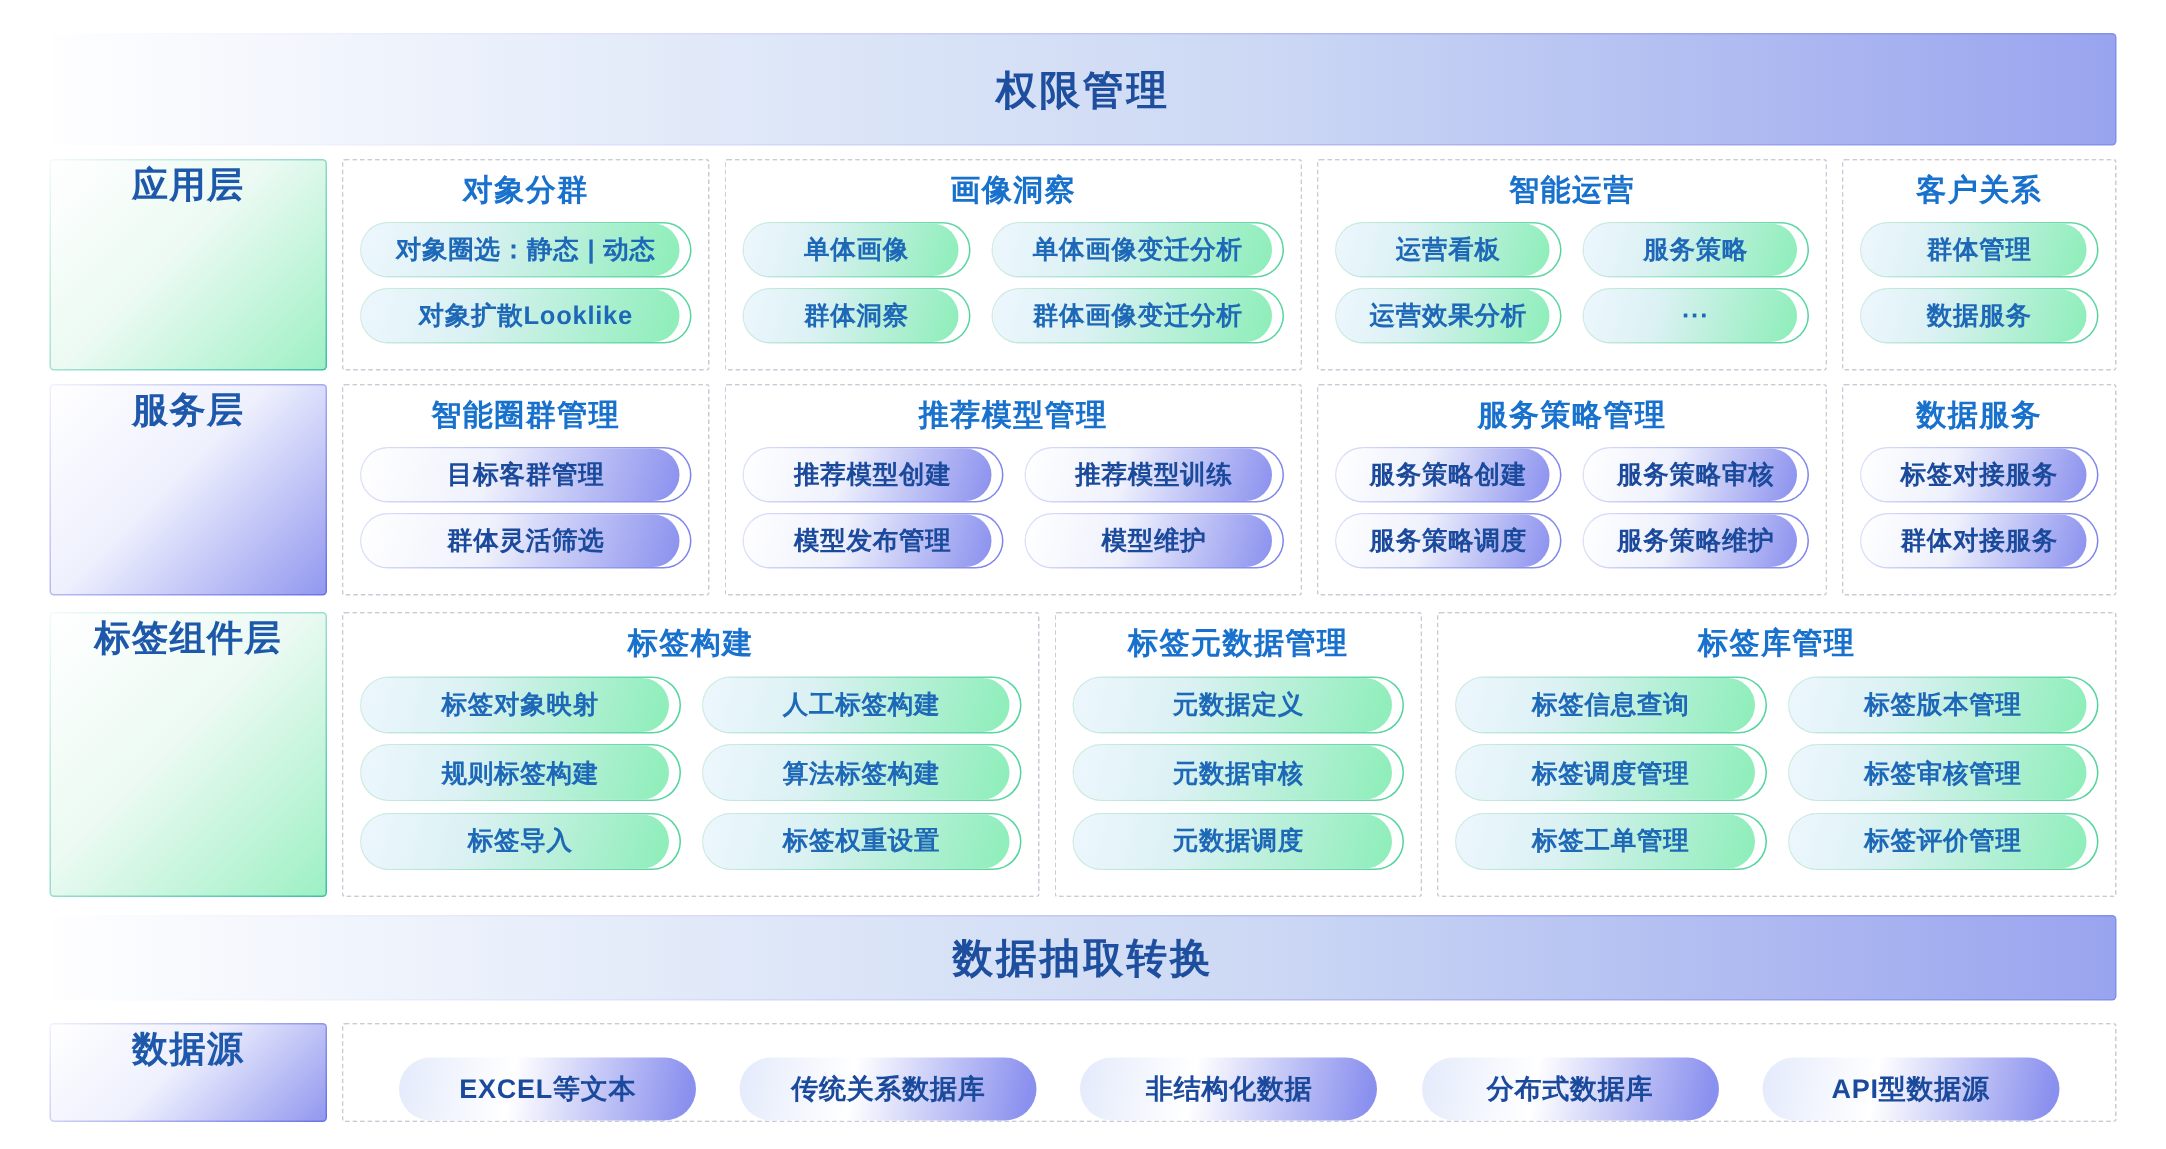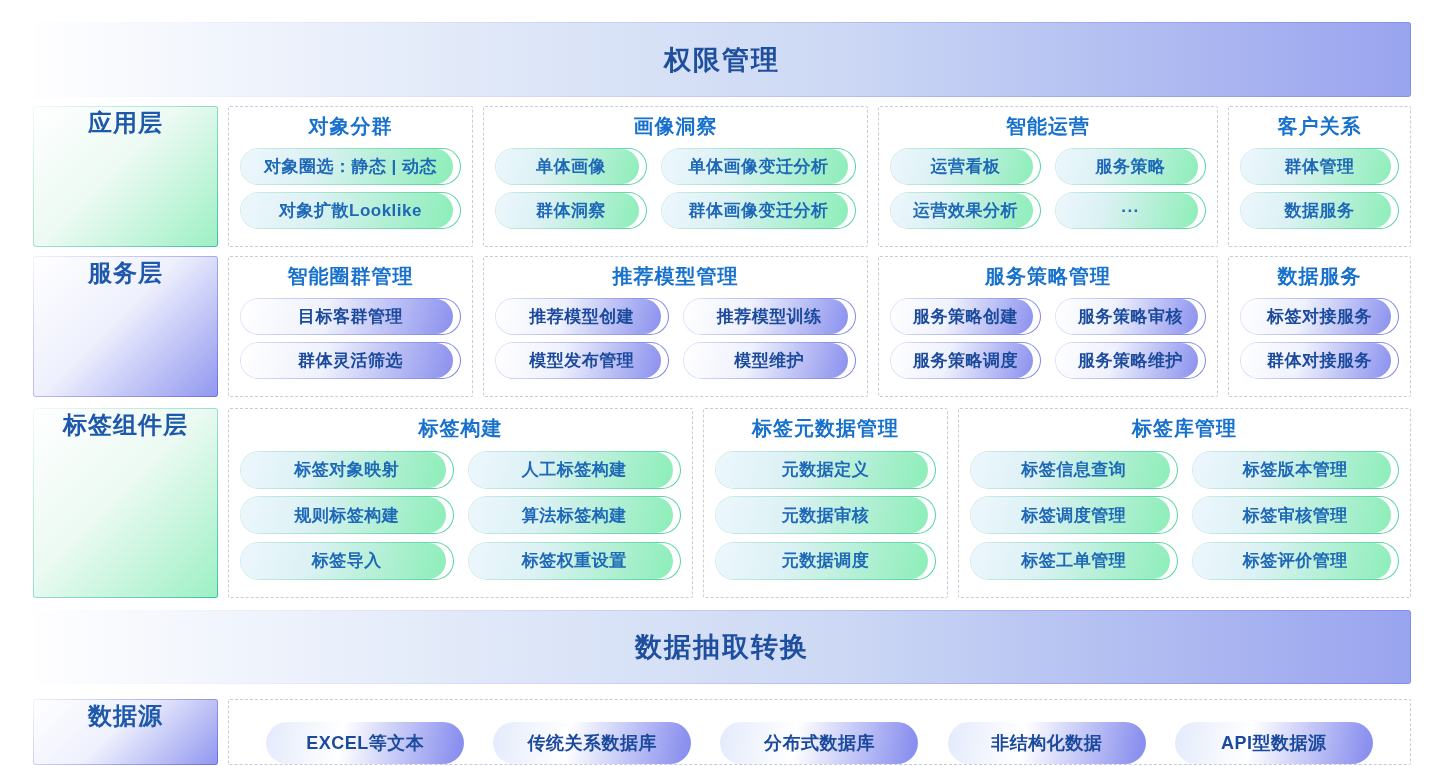--- a/index.html
+++ b/index.html
@@ -14,21 +14,21 @@
   }
 
   
   .banner{ position:relative; border-radius:3px; padding:1px; flex:0 0 auto;
     background:linear-gradient(90deg, rgba(150,162,240,0) 0%, rgba(118,131,231,0.9) 100%); }
   .banner-fill{ position:absolute; inset:1px; border-radius:2px;
     background:linear-gradient(90deg,#fefeff 0%,#e2eaf9 30%,#cdd9f4 58%,#99a4ef 100%); }
   .banner-label{ position:relative; z-index:1; display:flex; align-items:center; justify-content:center;
     height:100%; font-size:27px; font-weight:bold; color:#1e4f9e; letter-spacing:2px; }
   .banner-top{ height:75px; }
-  .banner-etl{ height:74px; margin-top:12px; }
+  .banner-etl{ height:57px; margin-top:12px; }
 
   
   .row{ display:flex; gap:10px; flex:0 0 auto; }
   .row-app{ height:141px; margin-top:9px; }
   .row-svc{ height:141px; margin-top:9px; }
   .row-tag{ height:190px; margin-top:11px; }
   .row-ds { height:66px;  margin-top:15px; }
 
   .w185{ flex:0 0 185px; } .w245{ flex:0 0 245px; } .w385{ flex:0 0 385px; }
   .w340{ flex:0 0 340px; } .w183{ flex:0 0 183px; } .w465{ flex:0 0 465px; }
@@ -297,19 +297,19 @@
   </div>
 
   <section class="row row-ds">
     <div class="layer-box purple w185">
       <div class="fill"></div>
       <span class="layer-label">数据源</span>
     </div>
     <div class="ds-tray grow">
       <div class="pill-ds">EXCEL等文本</div>
       <div class="pill-ds">传统关系数据库</div>
+      <div class="pill-ds">非结构化数据</div>
       <div class="pill-ds">分布式数据库</div>
-      <div class="pill-ds">非结构化数据</div>
       <div class="pill-ds">API型数据源</div>
     </div>
   </section>
 
 </div>
 
 </body></html>

